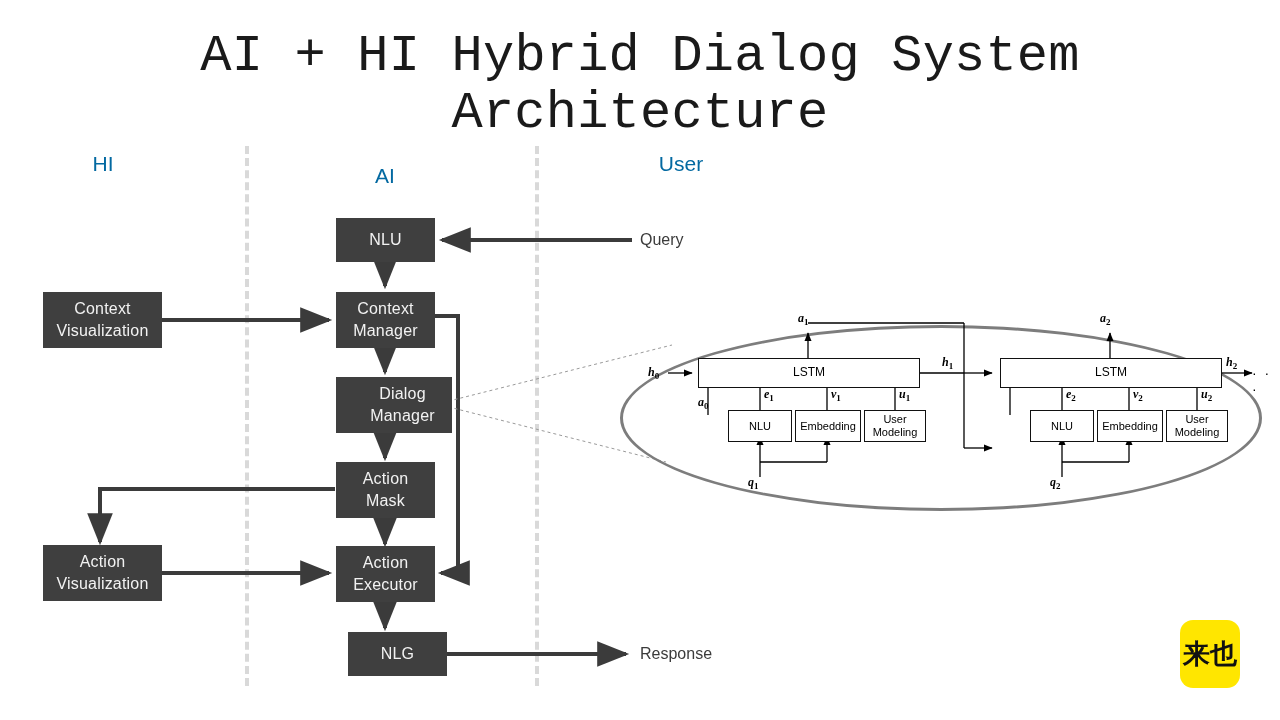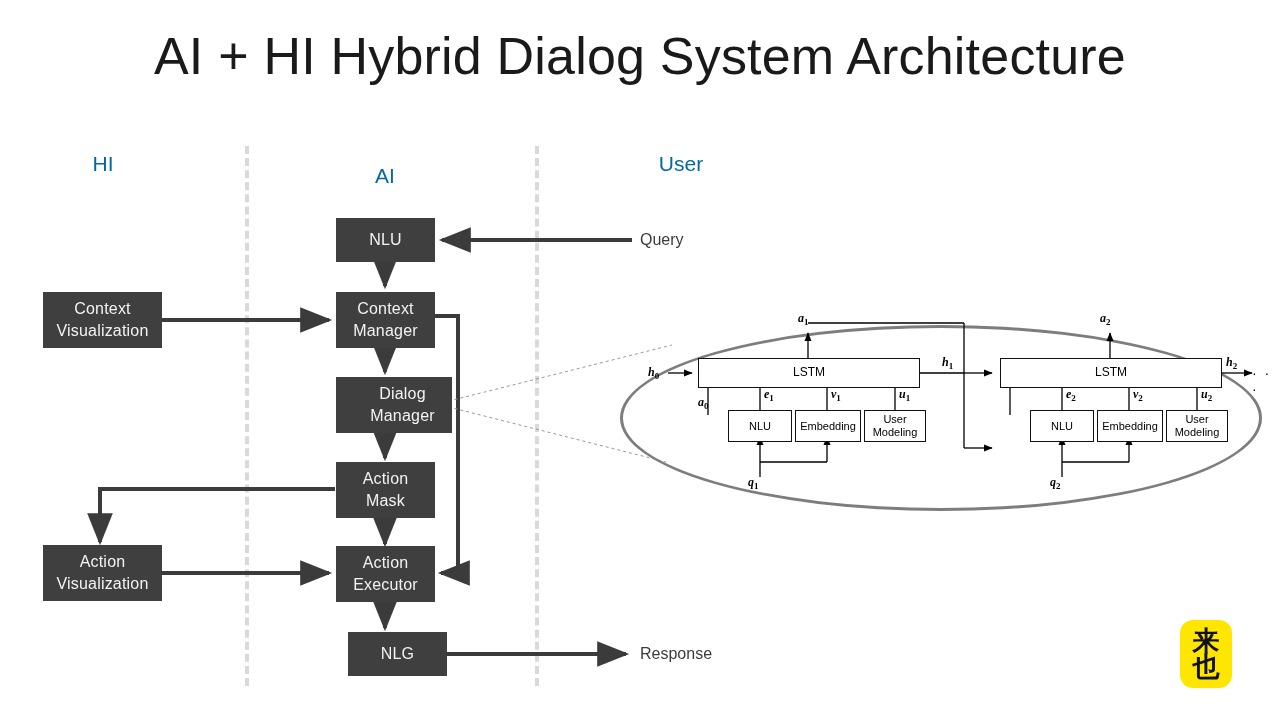--- a/index.html
+++ b/index.html
@@ -5,21 +5,21 @@
 <style>
   html,body{margin:0;padding:0;background:#ffffff;}
   body{width:1280px;height:720px;overflow:hidden;
        font-family:"Liberation Sans","DejaVu Sans",sans-serif;}
   #stage{position:relative;width:1280px;height:720px;background:#fff;}
 
   #page-title{
     position:absolute; left:0; top:28px; width:1280px;
     text-align:center; font-size:52px; font-weight:300;
     letter-spacing:0.2px; color:#1a1a1a; line-height:1.1;
-    font-family:Liberation Sans, sans-serif;
+    font-family:Liberation Mono, monospace;
   }
 
   .lane-label{
     position:absolute; font-size:21px; color:#0369a1;
     font-weight:400; text-align:center; white-space:nowrap;
   }
 
   .divider{
     position:absolute; width:0; border-left:4px dashed #d9d9d9;
   }
@@ -32,21 +32,21 @@
   }
 
   .edge-label{
     position:absolute; font-size:16px; color:#3b3b3b; white-space:nowrap;
   }
 
   svg.overlay{position:absolute;left:0;top:0;width:1280px;height:720px;
               pointer-events:none;overflow:visible;}
 
   #logo{
-    position:absolute; left:1180px; top:620px; width:52px; height:68px;
+    position:absolute; left:1180px; top:620px; width:60px; height:68px;
     background:#FFE600; border-radius:13px;
     display:flex; align-items:center; justify-content:center;
   }
   #logo .glyphs{
     font-family:"DejaVu Sans",sans-serif; font-size:27px; font-weight:700;
     color:#111; line-height:0.96; text-align:center; letter-spacing:0;
   }
 
   
   #inset{position:absolute; left:612px; top:315px; width:660px; height:205px;}

